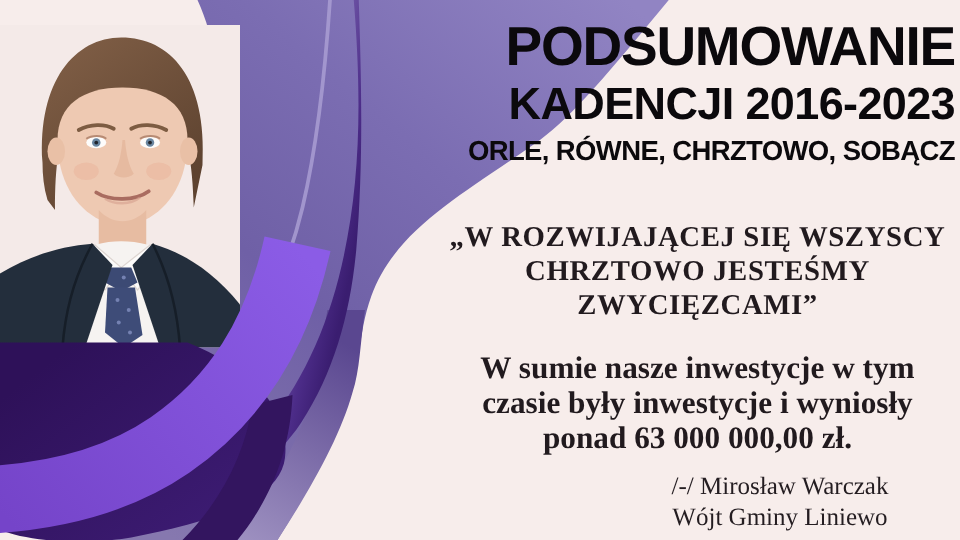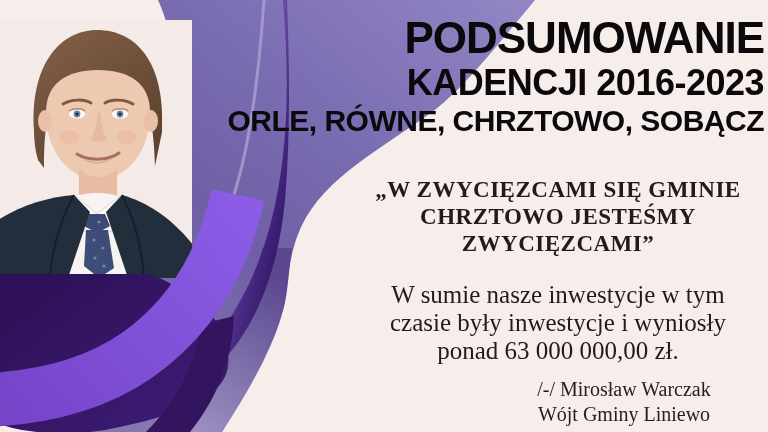--- a/index.html
+++ b/index.html
@@ -9,30 +9,30 @@
     font-family:"Liberation Sans",sans-serif;
   }
   .stage svg.deco{position:absolute;left:0;top:0;width:768px;height:432px;}
 
   .title-block{
     position:absolute;top:14px;right:4px;text-align:right;
     color:#0b090c;font-weight:bold;line-height:1;
   }
   .title-l1{font-size:44px;line-height:48px;letter-spacing:-1px;}
   .title-l2{font-size:36px;line-height:41px;letter-spacing:-0.5px;}
-  .title-l3{font-size:30px;line-height:36px;letter-spacing:-0.5px;}
+  .title-l3{font-size:22px;line-height:36px;letter-spacing:-0.5px;}
 
   .quote-block{
     position:absolute;top:176px;left:356px;width:404px;text-align:center;
     font-family:"Liberation Serif",serif;font-weight:bold;
     font-size:23px;line-height:27px;letter-spacing:0.5px;color:#211a1e;
   }
   .body-block{
     position:absolute;top:281px;left:356px;width:404px;text-align:center;
-    font-family:"Liberation Serif",serif;font-weight:normal;
+    font-family:"Liberation Serif",serif;font-weight:bold;
     font-size:25px;line-height:28px;color:#211a1e;
   }
   .sig-block{
     position:absolute;top:377px;left:478px;width:292px;text-align:center;
     font-family:"Liberation Serif",serif;font-weight:normal;
     font-size:20px;line-height:25px;color:#241d21;
   }
 </style>
 </head>
 <body>
@@ -188,21 +188,21 @@
       M 238 195 C 222 268 188 320 136 356 C 88 389 30 398 -12 400"></path>
   </svg>
 
   <div class="title-block">
     <div class="title-l1">PODSUMOWANIE</div>
     <div class="title-l2">KADENCJI 2016-2023</div>
     <div class="title-l3">ORLE, RÓWNE, CHRZTOWO, SOBĄCZ</div>
   </div>
 
   <div class="quote-block">
-    <div>„W ZWYCIĘZCAMI SIĘ GMINIE</div>
+    <div>„W ROZWIJAJĄCEJ SIĘ WSZYSCY</div>
     <div>CHRZTOWO JESTEŚMY</div>
     <div>ZWYCIĘZCAMI”</div>
   </div>
 
   <div class="body-block">
     <div>W sumie nasze inwestycje w tym</div>
     <div>czasie były inwestycje i wyniosły</div>
     <div>ponad 63 000 000,00 zł.</div>
   </div>
 

